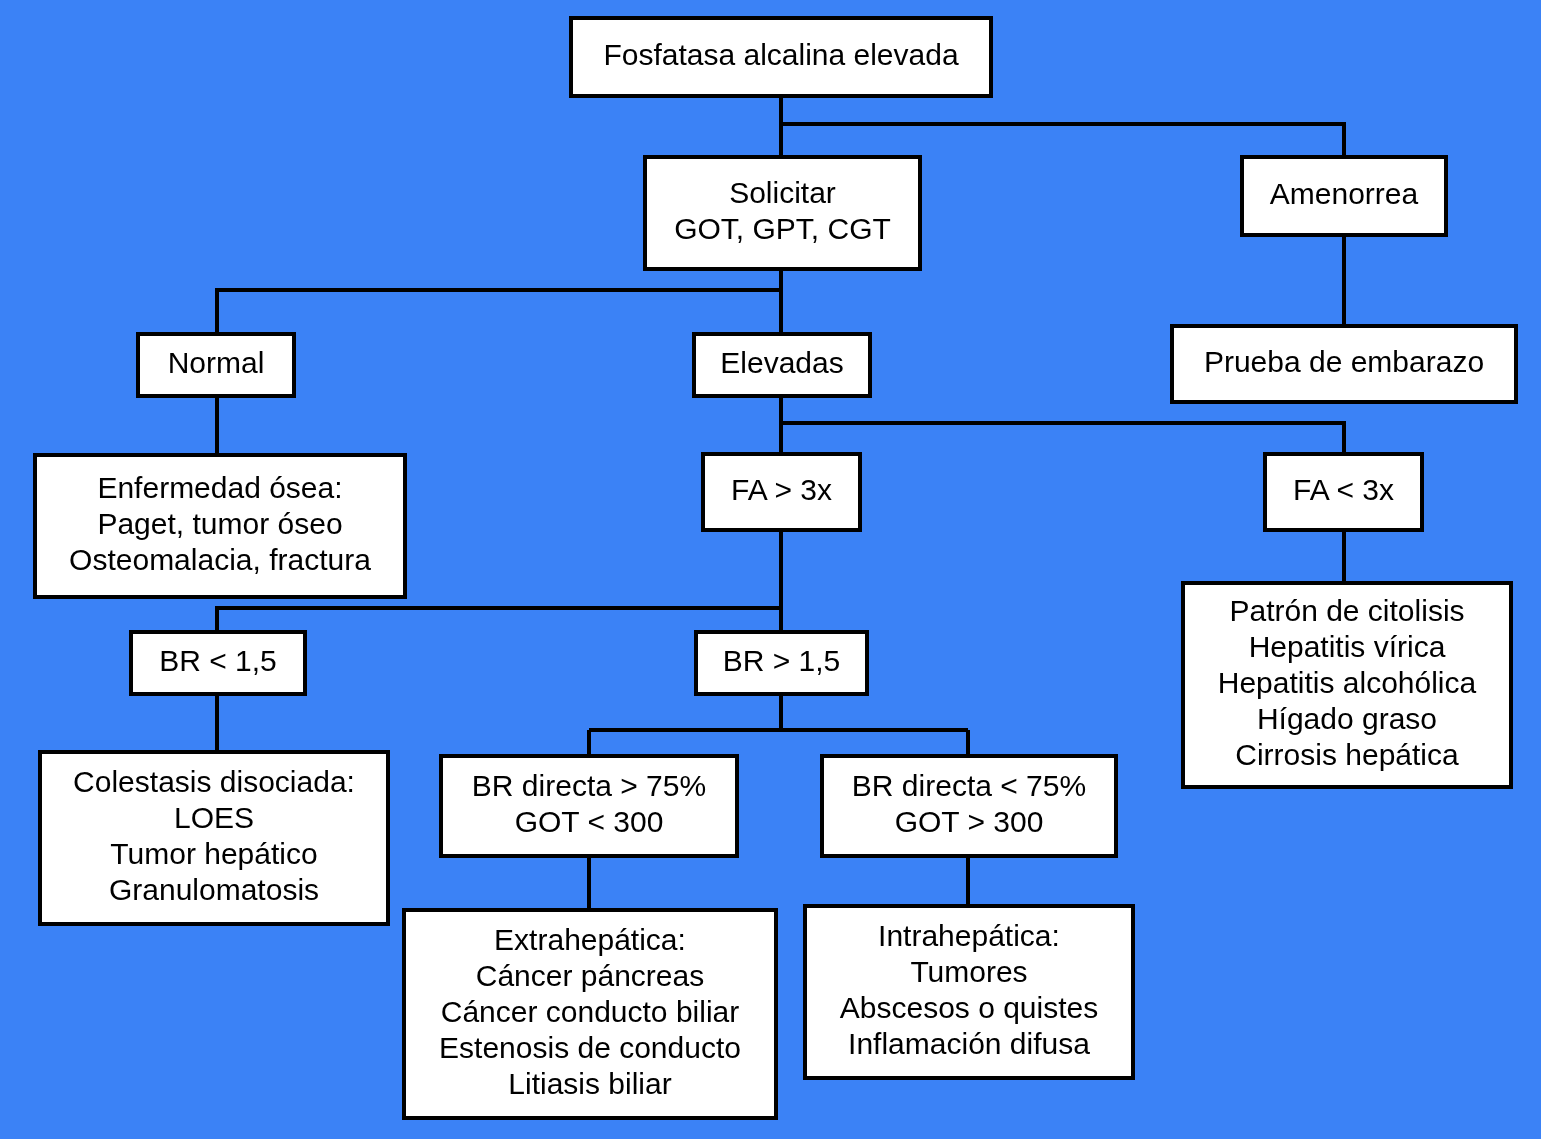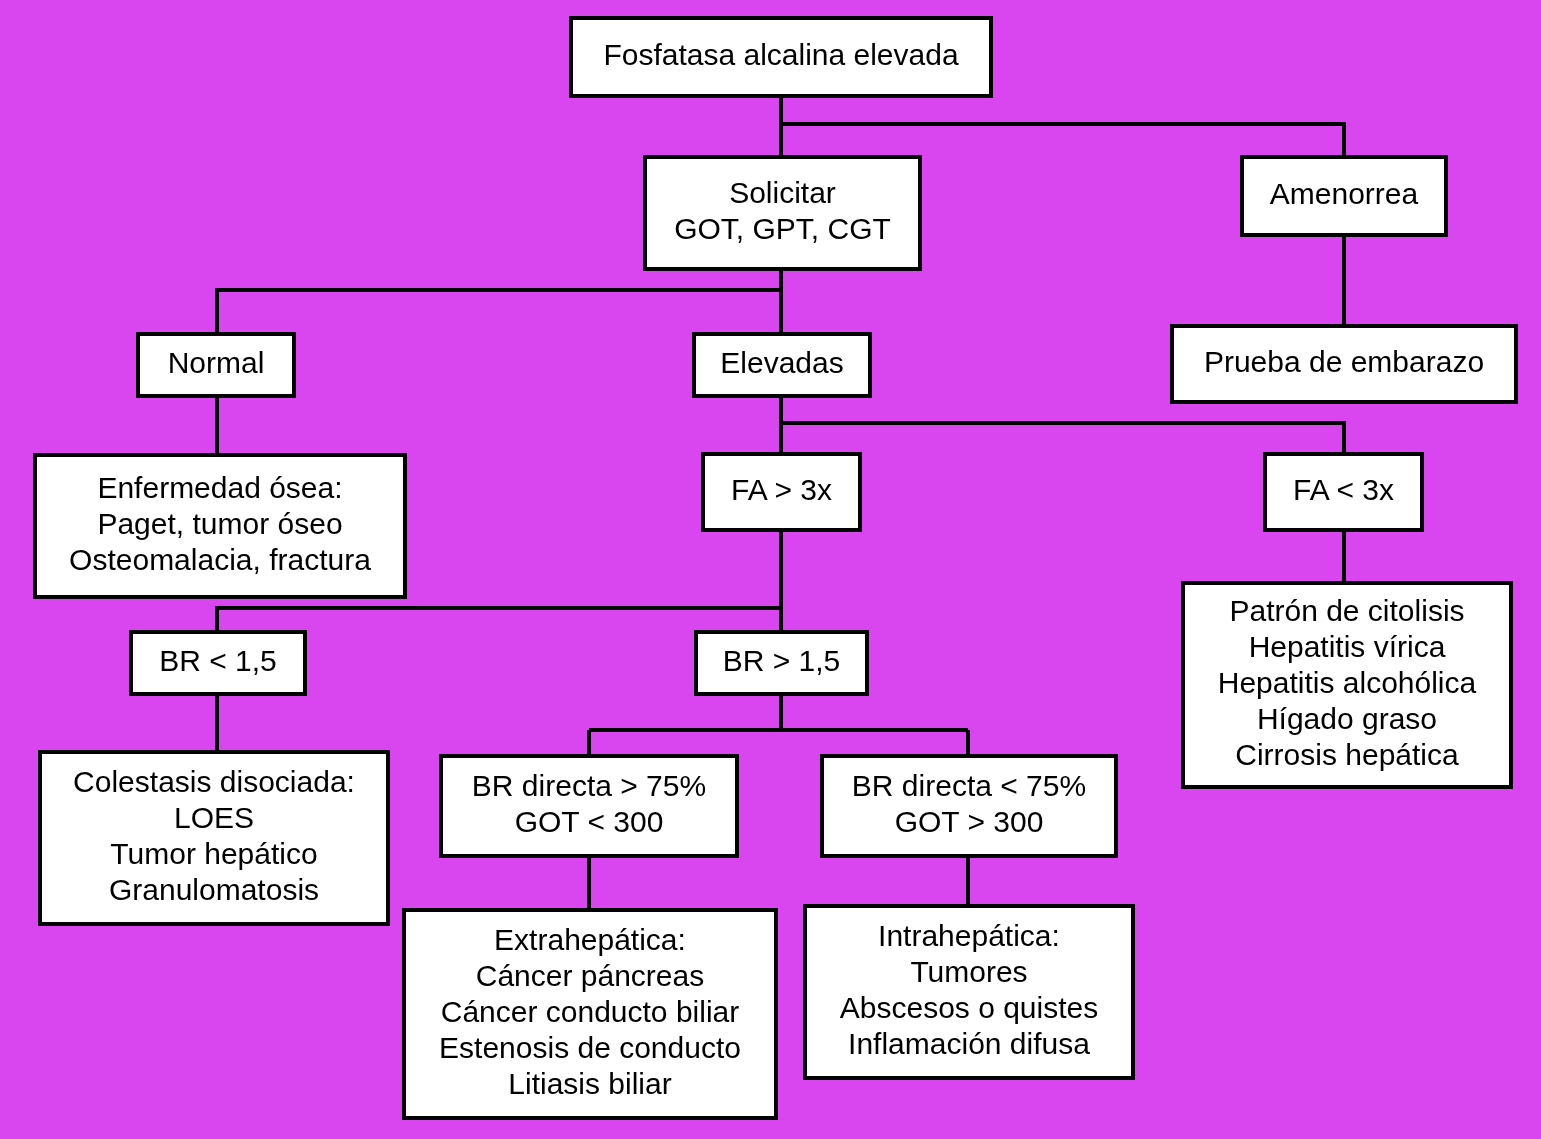--- a/index.html
+++ b/index.html
@@ -7,21 +7,21 @@
     padding: 0;
     background: #ffffff;
   }
   body {
     font-family: "Liberation Sans", sans-serif;
   }
   #chart-root {
     position: relative;
     width: 1541px;
     height: 1139px;
-    background: #d946ef;
+    background: #3b82f6;
     overflow: hidden;
   }
   svg.flow {
     display: block;
     width: 1541px;
     height: 1139px;
   }
   .node-box {
     fill: #ffffff;
     stroke: #000000;

